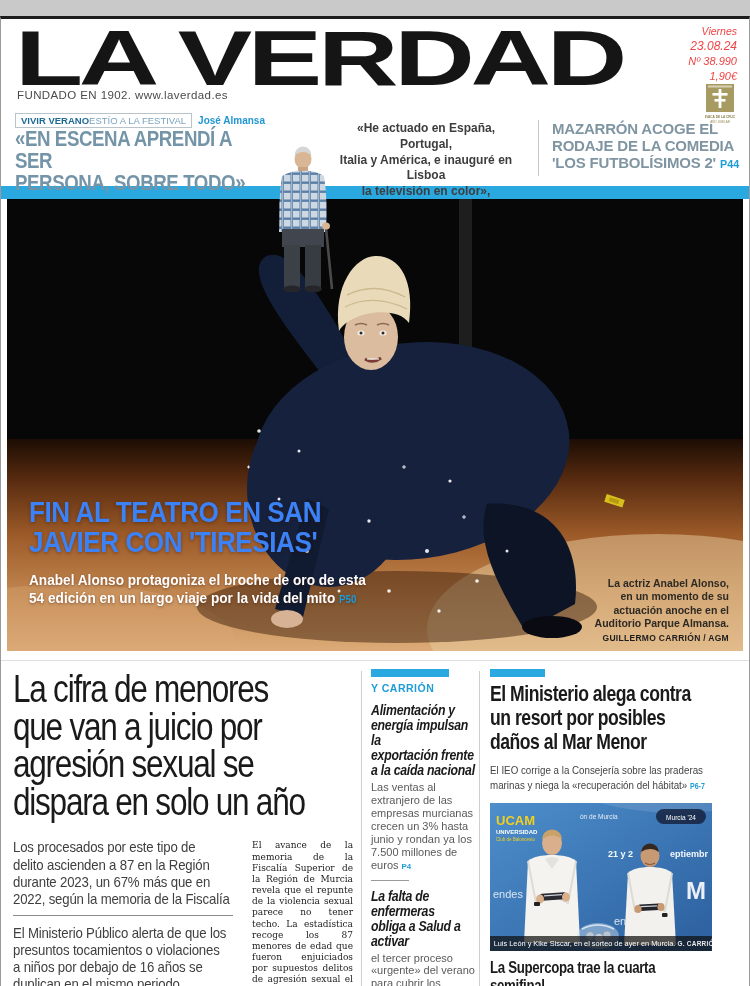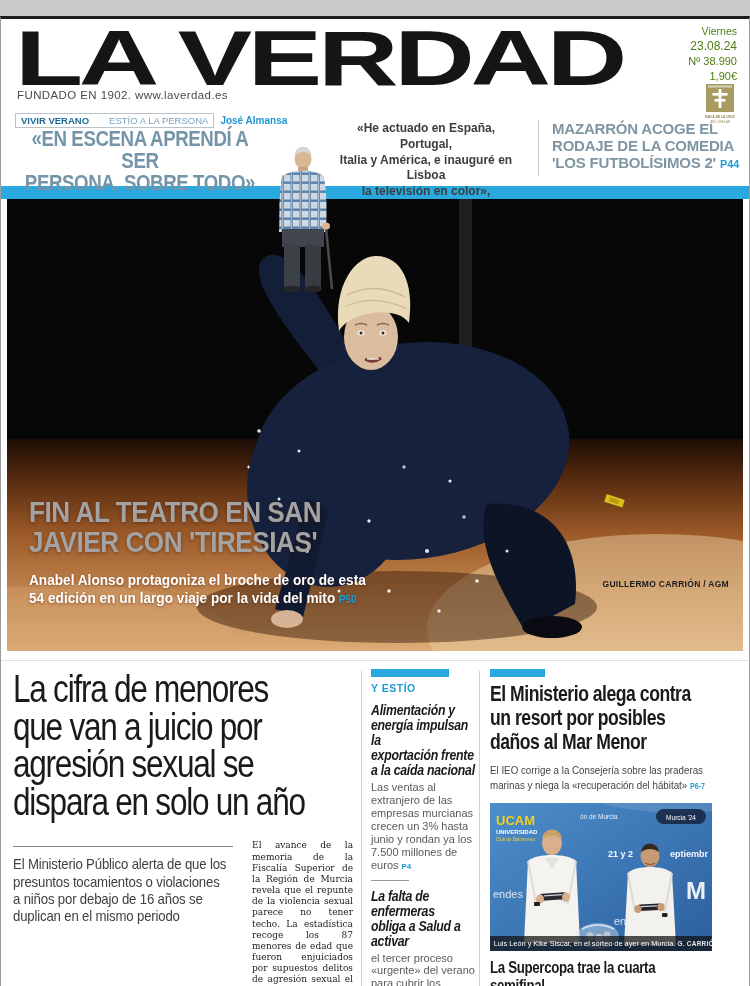--- a/index.html
+++ b/index.html
@@ -20,51 +20,51 @@
 
   .prel{white-space:pre-line;}
   .ref{color:var(--link);font-weight:bold;font-size:.72em;letter-spacing:0;}
 
   
   .header{position:relative;height:93px;}
   .masthead{position:absolute;left:14px;top:8px;font-size:78px;font-weight:bold;color:#151515;
             letter-spacing:-3px;line-height:.82;white-space:nowrap;
             transform:scaleX(1.43);transform-origin:0 0;}
   .tagline{position:absolute;left:16px;top:70px;font-size:11.5px;color:#4a4a4a;letter-spacing:.4px;}
-  .meta{position:absolute;right:12px;top:6px;text-align:right;color:#4d7c0f;line-height:1.3;}
+  .meta{position:absolute;right:12px;top:6px;text-align:right;color:#ef4444;line-height:1.3;font-style:italic;}
   .meta .day{font-size:10.5px;}
   .meta .date{font-size:12px;}
   .meta .issue{font-size:11px;}
   .meta .price{font-size:11px;}
   .caravaca{position:absolute;right:14px;top:64px;}
 
   
   .top-row{position:relative;height:74px;}
   .kicker-line{position:absolute;left:14px;top:1px;display:flex;align-items:center;gap:6px;font-size:9.5px;}
-  .kicker-box{border:1px solid #b9c3ca;padding:1px 5px;display:inline-flex;gap:20px;}
+  .kicker-box{border:1px solid #b9c3ca;padding:1px 5px;display:inline-flex;gap:0;}
   .kicker-primary{color:#1b6a96;font-weight:bold;}
   .kicker-secondary{color:#7aa3bd;}
   .author{color:#2196d3;font-weight:bold;font-size:10px;}
   .tl-headline{position:absolute;left:14px;top:16px;width:250px;color:var(--steel);
-               font-weight:bold;font-size:22px;line-height:1.0;letter-spacing:-.5px;text-align:center;}
+               font-weight:bold;font-size:22px;line-height:1.0;letter-spacing:-.5px;}
   .man-photo{position:absolute;left:250px;top:30px;width:98px;height:150px;z-index:5;}
   .quote{position:absolute;left:336px;top:9px;width:178px;text-align:center;
          font-size:12px;font-weight:bold;color:#3d3d3d;line-height:1.32;}
   .vrule-top{position:absolute;left:537px;top:8px;height:56px;width:1px;background:#c9c9c9;}
   .tr-headline{position:absolute;left:551px;top:9px;width:192px;color:var(--steel2);
                font-weight:bold;font-size:15px;line-height:1.12;letter-spacing:-.2px;}
 
   .cyan-bar{height:13px;background:var(--accent);}
 
   
   .stage{position:relative;margin:0 6px;height:452px;overflow:hidden;background:#000;}
   .stage svg{position:absolute;inset:0;}
   .festival-label{position:absolute;left:18px;top:12px;color:#fff;border:1.5px solid #fff;
                   padding:2px 8px;font-size:12px;font-weight:bold;letter-spacing:.6px;background:rgba(0,0,0,.25);}
-  .stage-headline{position:absolute;left:22px;top:298px;color:#a3a3a3;font-weight:bold;font-size:29px;
+  .stage-headline{position:absolute;left:22px;top:298px;color:#3b82f6;font-weight:bold;font-size:29px;
                   line-height:1.04;letter-spacing:-.5px;text-shadow:0 1px 4px rgba(60,20,0,.45);}
   .stage-sub{position:absolute;left:22px;top:372px;color:#fff;font-weight:bold;font-size:15.5px;
              line-height:1.18;text-shadow:0 1px 3px rgba(60,20,0,.45);}
   .stage-caption{position:absolute;right:14px;top:378px;text-align:right;color:#2e2a24;
                  font-size:10.5px;font-weight:bold;line-height:1.28;}
   .stage-credit{font-size:8.5px;color:#1c1c1c;letter-spacing:.3px;margin-top:2px;}
 
   
   .bottom{display:flex;margin-top:9px;padding:8px 12px 0 12px;border-top:1px solid #e0e0e0;height:345px;}
   .col-divider{width:1px;background:#cfcfcf;margin:2px 0 6px 0;}
@@ -120,21 +120,21 @@
         <text x="15" y="35" text-anchor="middle" font-size="3.2" fill="#8c7f4a" font-weight="bold">CARAVACA DE LA CRUZ 2024</text>
         <text x="15" y="40" text-anchor="middle" font-size="3" fill="#9a8d58">AÑO JUBILAR</text>
       </svg>
     </div>
   </div>
 
   <div class="top-row">
     <div class="kicker-line">
       <span class="kicker-box">
         <span class="kicker-primary">VIVIR VERANO</span>
-        <span class="kicker-secondary">ESTÍO A LA PERSONA</span>
+        <span class="kicker-secondary">ESTÍO A LA FESTIVAL</span>
       </span>
       <span class="author">José Almansa</span>
     </div>
     <div class="tl-headline">
       <span class="cx85 prel">«EN ESCENA APRENDÍ A SER
 PERSONA, SOBRE TODO»</span>
     </div>
 
     <div class="man-photo">
       <svg width="98" height="150" viewBox="0 0 98 150">
@@ -245,54 +245,64 @@
 
     <div class="stage-headline">
       <span class="cx90 prel">FIN AL TEATRO EN SAN
 JAVIER CON 'TIRESIAS'</span>
     </div>
     <div class="stage-sub">
       <span class="cx88 prel"><span>Anabel Alonso protagoniza el broche de oro de esta
 54 edición en un largo viaje por la vida del mito </span><span class="ref">P50</span></span>
     </div>
     <div class="stage-caption">
+      <div class="prel">La actriz Anabel Alonso,
+en un momento de su
+actuación anoche en el
+Auditorio Parque Almansa.</div>
       <div class="stage-credit">GUILLERMO CARRIÓN / AGM</div>
     </div>
   </div>
 
   <div class="bottom">
 
     <div class="lead-col">
       <div class="lead-headline">
         <span class="cx83 prel">La cifra de menores
 que van a juicio por
 agresión sexual se
 dispara en solo un año</span>
       </div>
       <div class="lead-decks">
         <div class="decks">
+          <div class="deck">
+            <span class="cx88 prel">Los procesados por este tipo de
+delito ascienden a 87 en la Región
+durante 2023, un 67% más que en
+2022, según la memoria de la Fiscalía</span>
+          </div>
           <hr class="deck-rule">
           <div class="deck">
             <span class="cx88 prel">El Ministerio Público alerta de que los
 presuntos tocamientos o violaciones
 a niños por debajo de 16 años se
 duplican en el mismo periodo</span>
           </div>
         </div>
         <div class="lead-body">
           <span>El avance de la memoria de la Fiscalía Superior de la Región de Murcia revela que el repunte de la violencia sexual parece no tener techo. La estadística recoge los 87 menores de edad que fueron enjuiciados por supuestos delitos de agresión sexual el año pasado, frente a los 52 del ejercicio anterior. Las acusaciones por lesiones también crecen. </span>
         </div>
       </div>
     </div>
 
     <div class="col-divider"></div>
 
     <div class="mid-col">
       <div class="mini-bar"></div>
-      <div class="section-label">Y ESTÍO</div>
+      <div class="section-label">Y CARRIÓN</div>
 
       <div>
         <div class="mid-item-title">
             <span class="cx88 prel">Alimentación y
 energía impulsan la
 exportación frente
 a la caída nacional</span>
           </div>
         <div class="mid-item-body"><span>Las ventas al extranjero de las empresas murcianas crecen un 3% hasta junio y rondan ya los 7.500 millones de euros </span><span class="ref">P4</span></div>
       </div>

